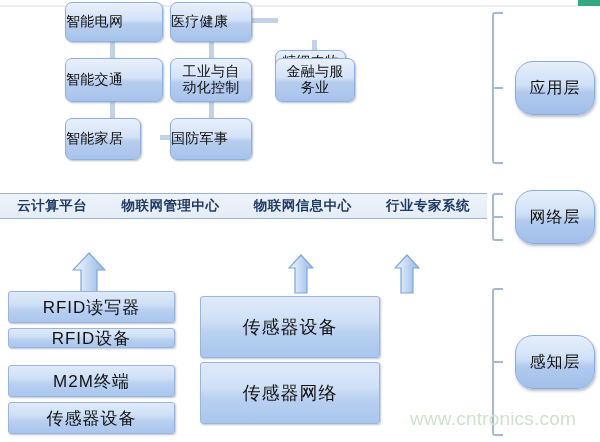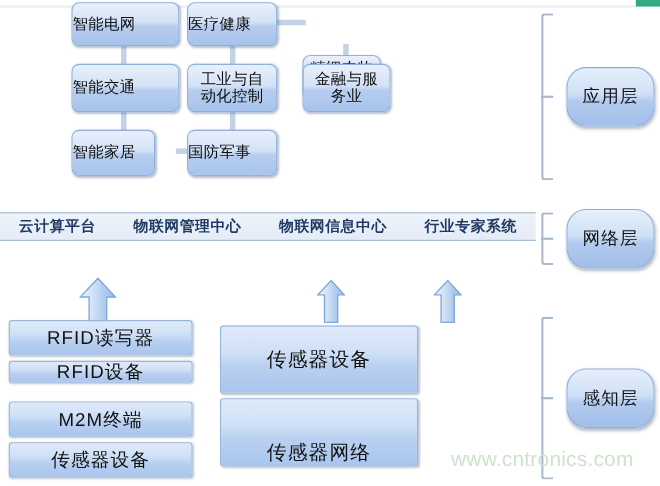--- a/index.html
+++ b/index.html
@@ -233,21 +233,21 @@
   <div class="flat" style="left:8px; top:365px; width:167px; height:32px;">
     <span>M2M终端</span>
   </div>
   <div class="flat" style="left:8px; top:402px; width:167px; height:32px;">
     <span>传感器设备</span>
   </div>
 
   <div class="flat" style="left:200px; top:296px; width:180px; height:62px; font-size:18px;">
     <span>传感器设备</span>
   </div>
-  <div class="flat" style="left:200px; top:362px; width:180px; height:62px; font-size:18px;align-items:flex-end;">
+  <div class="flat" style="left:200px; top:362px; width:180px; height:62px; font-size:18px;">
     <span>传感器网络</span>
   </div>
 
   <div class="bracket" style="left:492px; top:12px; width:11px; height:152px;"></div>
   <div class="bracket-stub" style="left:492px; top:87px;"></div>
 
   <div class="bracket" style="left:492px; top:193px; width:11px; height:48px;"></div>
   <div class="bracket-stub" style="left:492px; top:216px;"></div>
 
   <div class="bracket" style="left:492px; top:288px; width:11px; height:148px;"></div>

